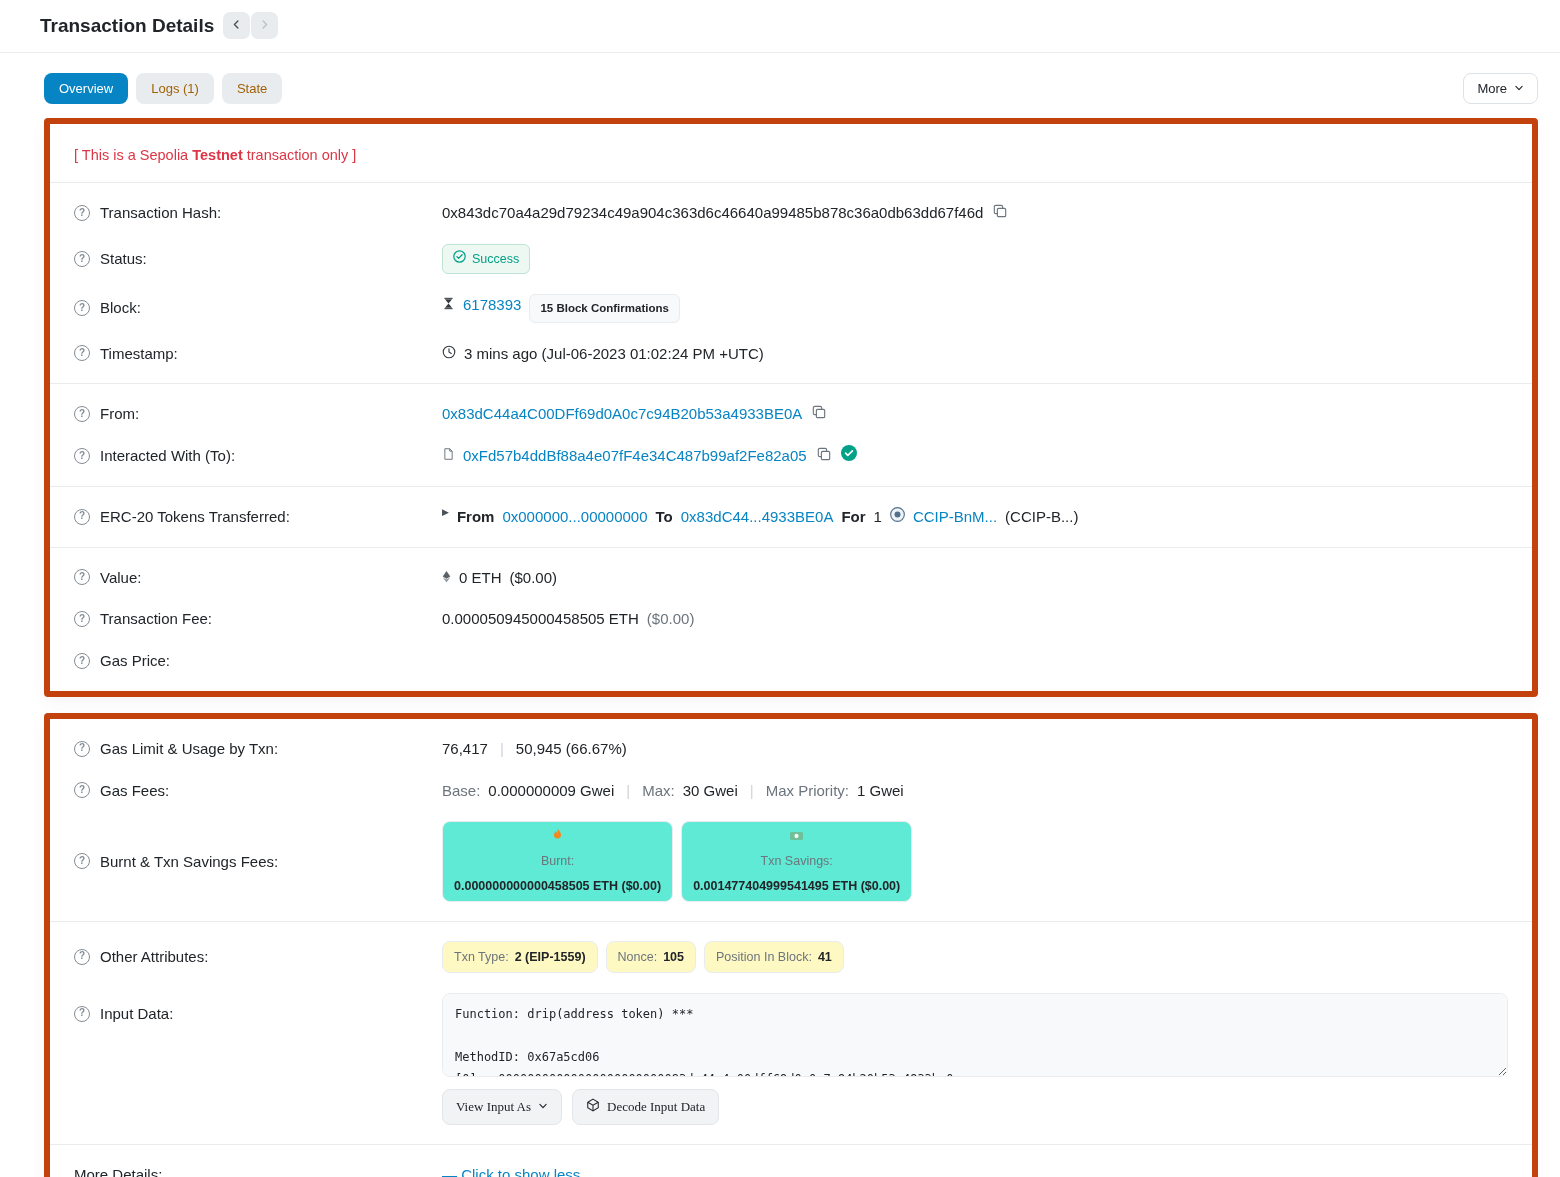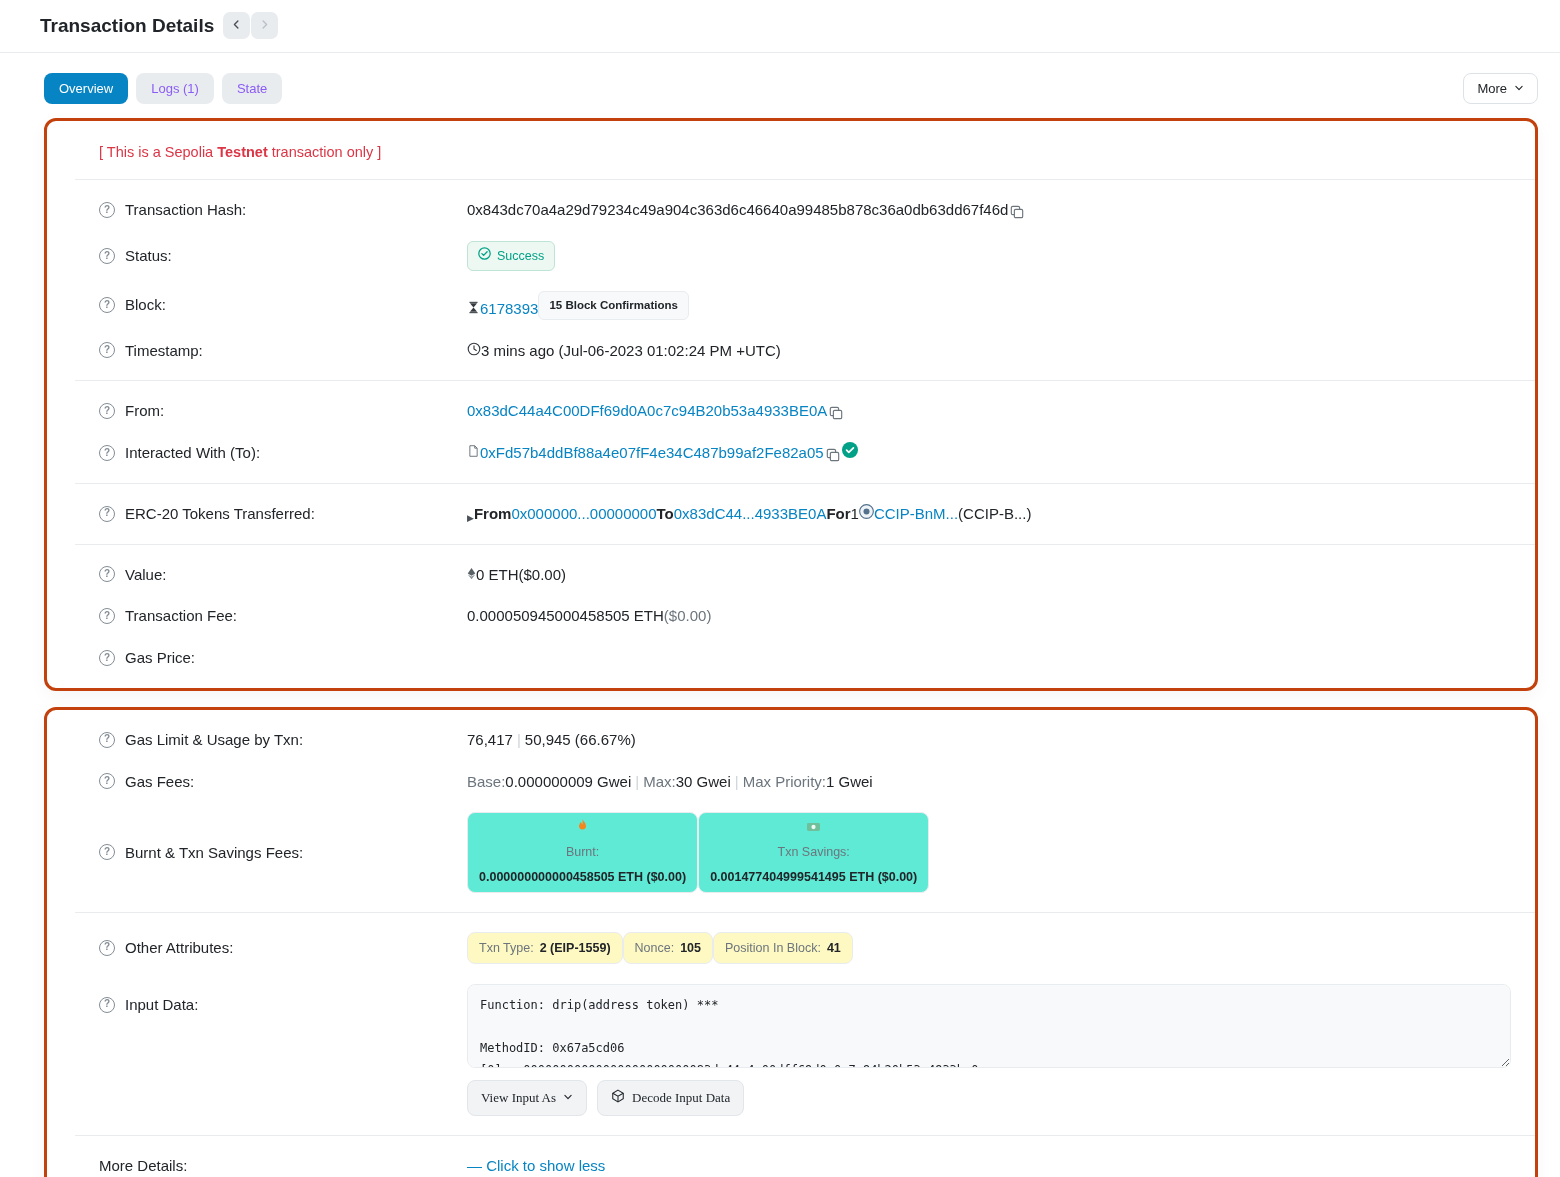--- a/index.html
+++ b/index.html
@@ -14,42 +14,42 @@
   
   .page-header { display:flex; align-items:center; gap:1px; padding:12px 24px 13px 40px; border-bottom:1px solid #e9ecef; }
   .page-title { font-size:19px; font-weight:700; margin:0 8px 0 0; }
   .nav-btn { width:27px; height:27px; border:none; border-radius:7px; background:#e9ecef; color:#495057;
     display:inline-flex; align-items:center; justify-content:center; cursor:pointer; padding:0; }
   .nav-btn.is-next { color:#b9c0c7; }
 
   
   .tabbar { display:flex; align-items:center; gap:8px; padding:20px 22px 14px 44px; }
   .tab { border:none; border-radius:8px; padding:8px 15px; font-size:13px; font-weight:500;
-    background:#e9ecef; color:#8b5cf6; cursor:pointer; font-family:inherit; }
+    background:#e9ecef; color:#a16207; cursor:pointer; font-family:inherit; }
   .tab.active { background:#0784c3; color:#ffffff; }
   .flex-spacer { flex:1; }
   .more-btn { display:inline-flex; align-items:center; gap:7px; background:#fff; border:1px solid #dde2e6;
     border-radius:8px; padding:7px 13px; font-size:13px; cursor:pointer; color:#212529; font-family:inherit; }
 
   
-  .card { margin:0 22px 16px 44px; border:3px solid #c2410c; border-radius:12px; background:#fff;
-    box-shadow:0 6px 18px rgba(0,0,0,.04);padding-left:28px; }
+  .card { margin:0 22px 16px 44px; border:6px solid #c2410c; border-radius:4px; background:#fff;
+    box-shadow:0 6px 18px rgba(0,0,0,.04); }
   .section { padding:9px 0; }
   .section + .section { border-top:1px solid #e9ecef; }
   .notice { margin:0; padding:14px 24px 10px; color:#dc3545; font-size:14.5px; }
   .notice b { font-weight:700; }
 
   .row { display:flex; align-items:center; padding:10px 24px; line-height:1.45; }
   .row.align-top { align-items:flex-start; }
   .lbl { flex:0 0 368px; display:flex; align-items:center; gap:10px; }
   .row.align-top .lbl { padding-top:10px; }
   .lbl-plain { flex:0 0 368px; }
   .q { width:16px; height:16px; border:1px solid #848d95; border-radius:50%; color:#848d95;
     font-size:10px; font-weight:700; display:inline-flex; align-items:center; justify-content:center; flex:none; }
-  .val { flex:1; display:flex; align-items:flex-end; flex-wrap:wrap; min-width:0; }
+  .val { flex:1; display:flex; align-items:flex-start; gap:8px; flex-wrap:wrap; min-width:0; }
   .muted { color:#6c757d; }
   .sep { color:#ced4da; padding:0 4px; }
   .icon-btn { background:none; border:none; padding:2px; cursor:pointer; display:inline-flex; align-items:center; }
 
   .badge-success { display:inline-flex; align-items:center; gap:6px; background:#edf8f3; border:1px solid #bfe3d4;
     color:#00a186; border-radius:6px; padding:5px 10px; font-size:12.5px; font-weight:500; }
   .badge-conf { background:#f8f9fa; border:1px solid #e9ecef; border-radius:6px; padding:5px 10px;
     font-size:11.5px; font-weight:700; color:#212529; }
 
   .pill { display:inline-flex; align-items:center; gap:6px; border:1px solid #e9ecef; border-radius:8px;

